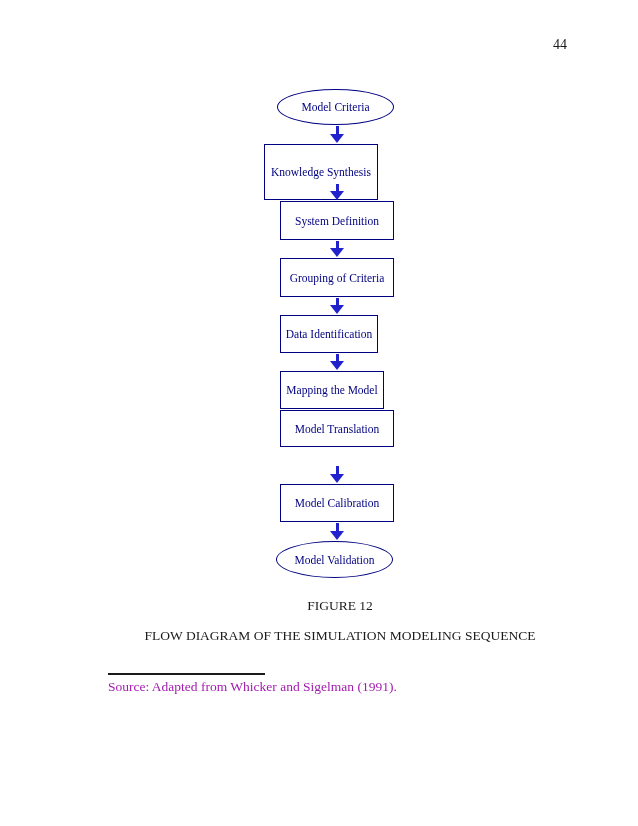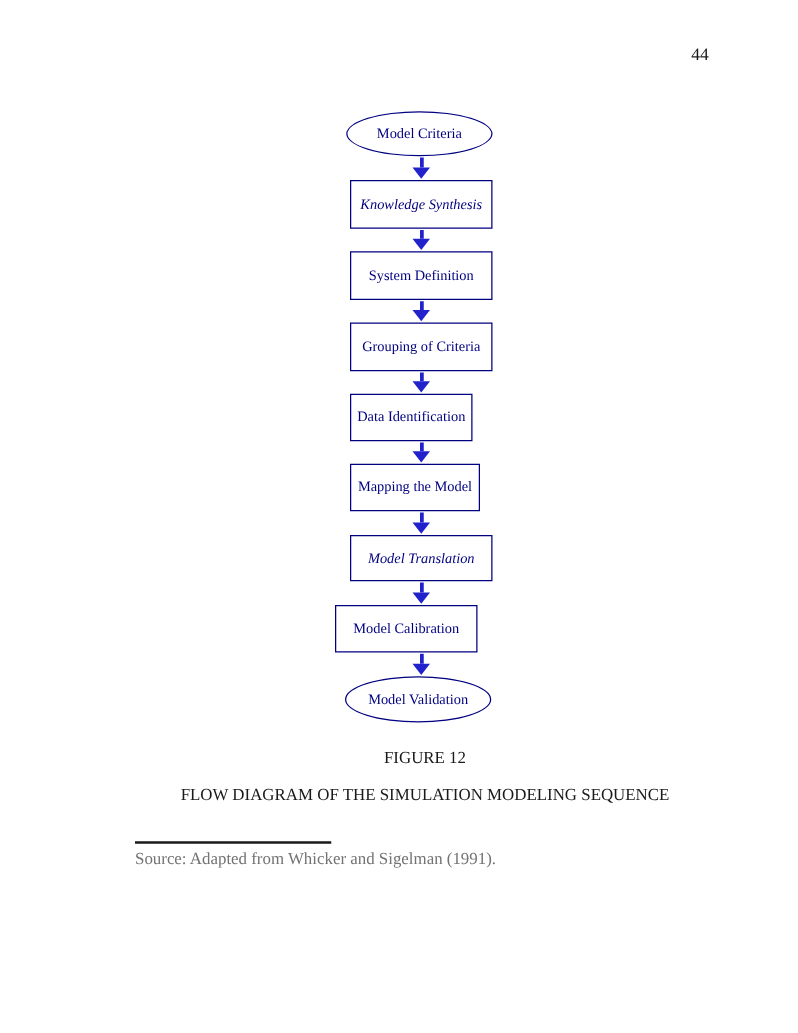--- a/index.html
+++ b/index.html
@@ -33,27 +33,27 @@
     color: #000080;
     font-size: 11.5px;
     display: flex;
     align-items: center;
     justify-content: center;
     white-space: nowrap;
     background: #ffffff;
   }
   .node.ellipse { border-radius: 50%; }
   .n0 { left: 277px; top: 77px;  width: 117px; height: 36px; }
-  .n1 { left: 280px; top: 132px; width: 114px; height: 39px; font-style: italic; }
+  .n1 { left: 264px; top: 132px; width: 114px; height: 56px; }
   .n2 { left: 280px; top: 189px; width: 114px; height: 39px; }
   .n3 { left: 280px; top: 246px; width: 114px; height: 39px; }
   .n4 { left: 280px; top: 303px; width: 98px; height: 38px; }
   .n5 { left: 280px; top: 359px; width: 104px; height: 38px; }
-  .n6 { left: 280px; top: 416px; width: 114px; height: 37px; font-style: italic; }
-  .n7 { left: 268px; top: 472px; width: 114px; height: 38px; }
+  .n6 { left: 280px; top: 398px; width: 114px; height: 37px; }
+  .n7 { left: 280px; top: 472px; width: 114px; height: 38px; }
   .n8 { left: 276px; top: 529px; width: 117px; height: 37px; }
   .arrow {
     position: absolute;
     left: 330px;
     width: 14px;
     display: flex;
     flex-direction: column;
     align-items: center;
   }
   .arrow .stem { width: 3px; background: #2222cc; flex: 1 1 auto; }
@@ -89,21 +89,21 @@
     top: 673px;
     width: 157px;
     height: 2px;
     background: #1a1a1a;
   }
   .source-note {
     position: absolute;
     left: 108px;
     top: 679px;
     font-size: 13.5px;
-    color: #737373;
+    color: #a21caf;
     white-space: nowrap;
   }
 </style>
 </head>
 <body>
 
 <div class="page">
 
   <div class="page-number">44</div>
 

